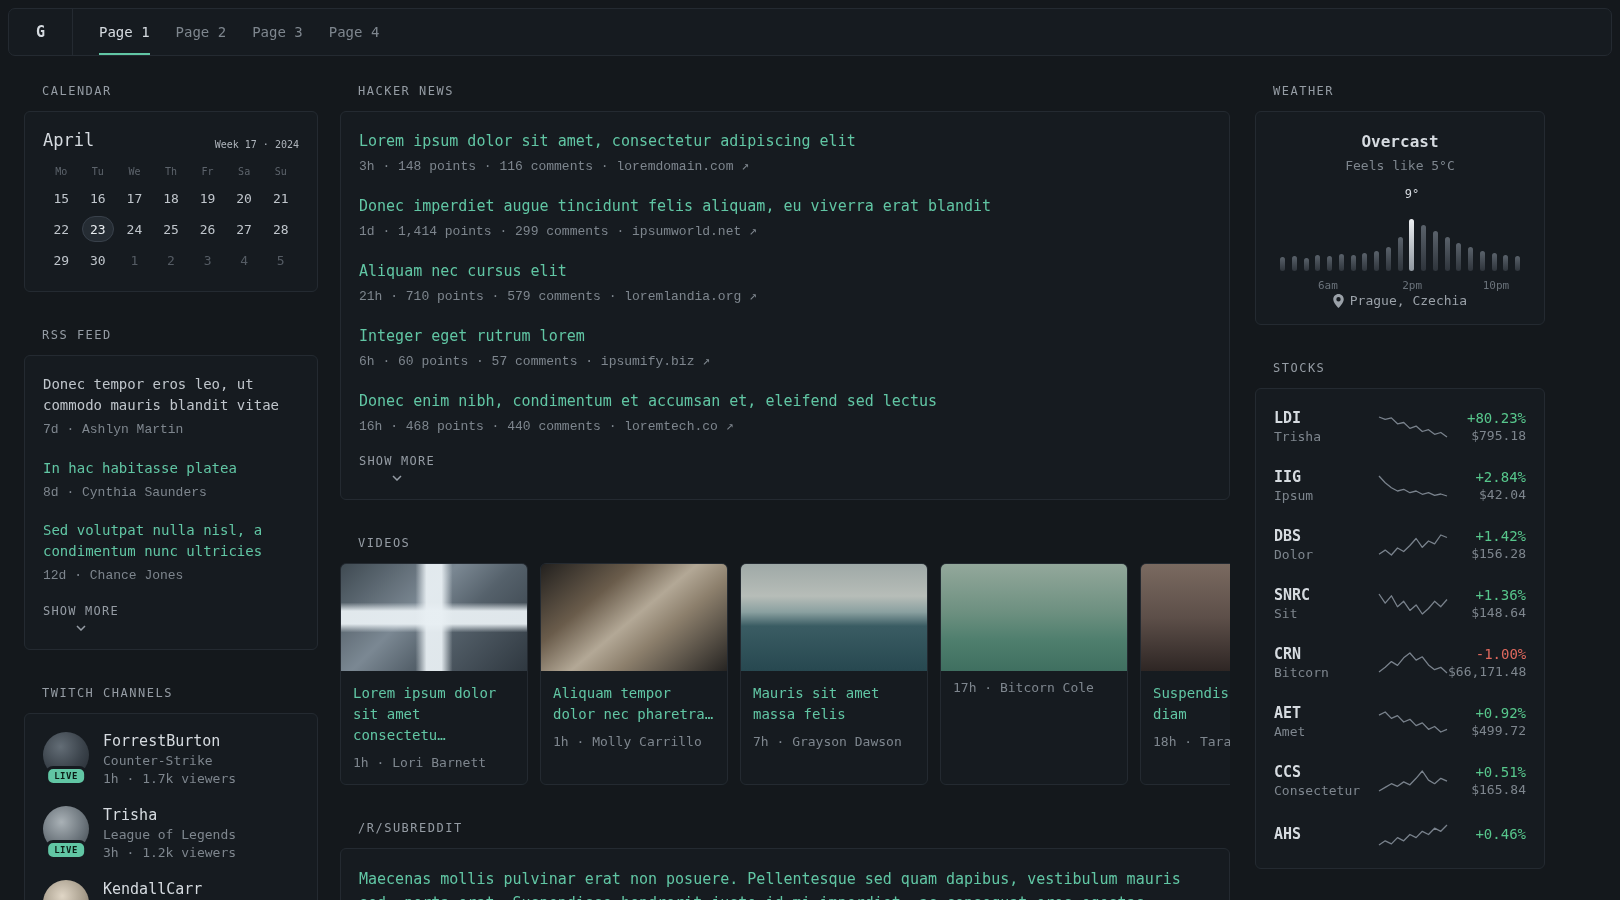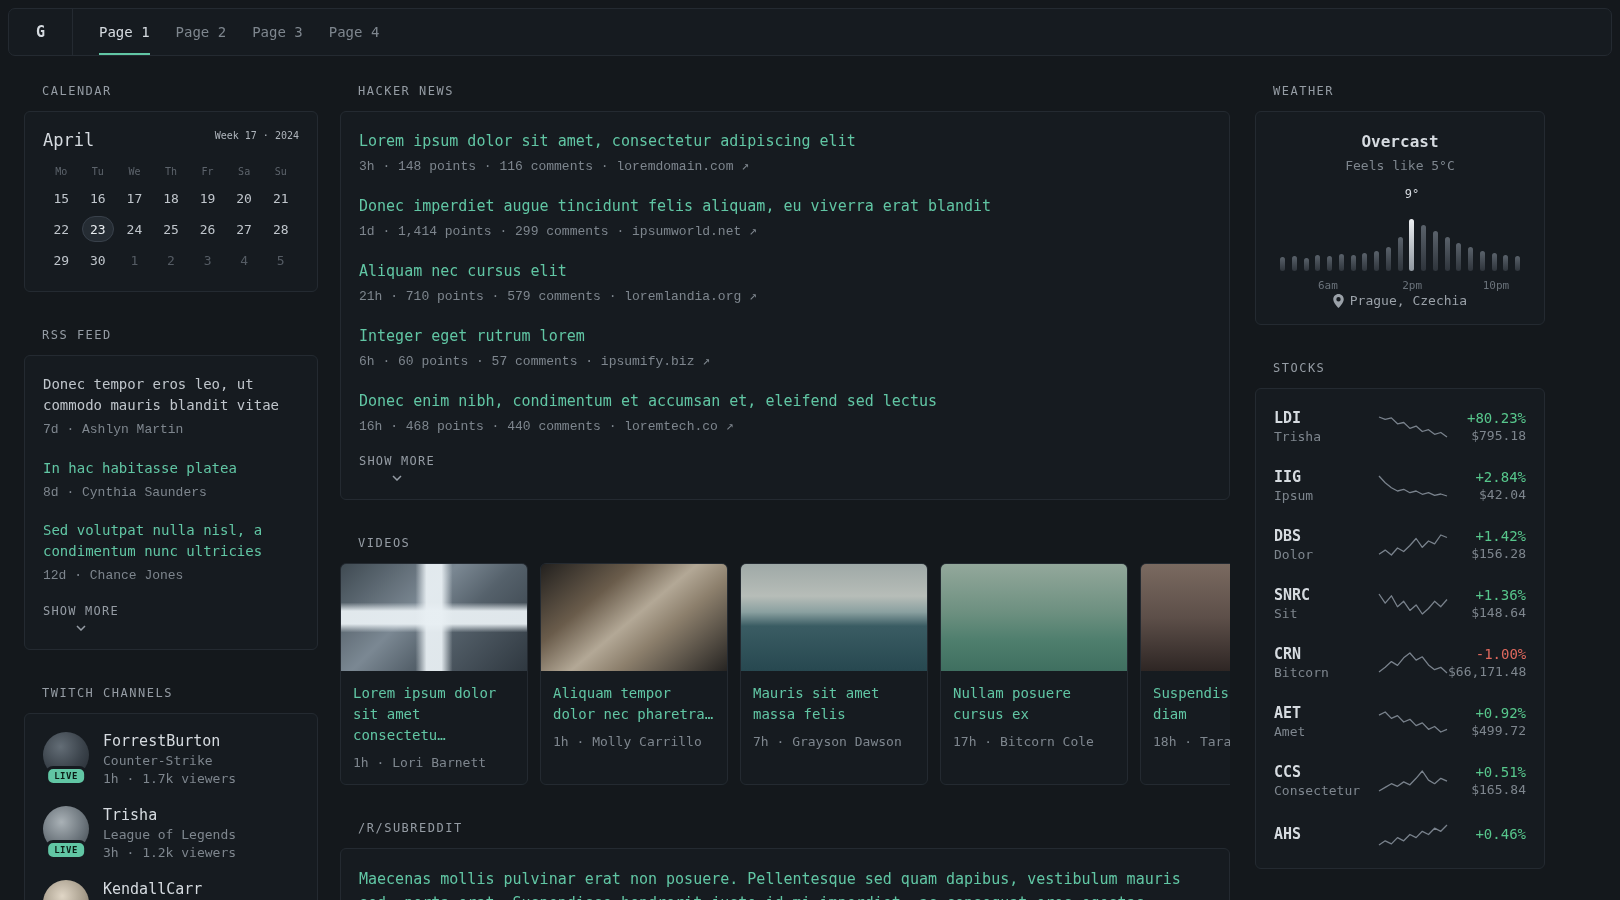--- a/index.html
+++ b/index.html
@@ -27,21 +27,21 @@
   
   .layout{display:flex;align-items:flex-start;padding:28px 75px 0 24px;}
   .col-left{width:294px;flex:none;}
   .col-mid{flex:1;min-width:0;margin:0 25px 0 22px;}
   .col-right{width:290px;flex:none;}
   .widget + .widget{margin-top:36px;}
   .widget-title{font-size:12px;font-weight:400;letter-spacing:1.5px;color:#959ca4;margin:0 0 13px 18px;}
   .card{background:var(--card-bg);border:1px solid var(--card-border);border-radius:6px;padding:18px;}
 
   
-  .cal-head{display:flex;justify-content:space-between;align-items:flex-start;}
+  .cal-head{display:flex;justify-content:space-between;align-items:flex-end;}
   .cal-month{font-size:17px;}
   .cal-week{font-size:10px;color:#aeb4bb;}
   .cal-grid{display:grid;grid-template-columns:repeat(7,1fr);}
   .cal-weekdays{margin-top:16px;}
   .cal-wd{font-size:10px;color:#5d646c;justify-self:center;}
   .cal-days{margin-top:8px;row-gap:5px;}
   .cal-day{width:32px;height:26px;justify-self:center;display:flex;align-items:center;justify-content:center;
     font-size:13px;color:#c0c6cc;border:1px solid transparent;border-radius:5px;}
   .cal-day.selected{background:#252c33;border-color:#39414b;color:#e9edf0;border-radius:13px;}
   .cal-day.dim{color:#555c64;}
@@ -289,21 +289,20 @@
             <div class="video-title">Aliquam tempor dolor nec pharetra…</div>
             <div class="video-meta">1h · Molly Carrillo</div>
           </div>
           <div class="card video-card">
             <div class="thumb"></div>
             <div class="video-title">Mauris sit amet massa felis</div>
             <div class="video-meta">7h · Grayson Dawson</div>
           </div>
           <div class="card video-card">
             <div class="thumb"></div>
-            <div class="video-title">Nullam posuere cursus ex</div>
             <div class="video-meta">17h · Bitcorn Cole</div>
           </div>
           <div class="card video-card">
             <div class="thumb"></div>
             <div class="video-title">Suspendisse
 diam</div>
             <div class="video-meta">18h · Tara</div>
           </div>
       </div>
     </section>

